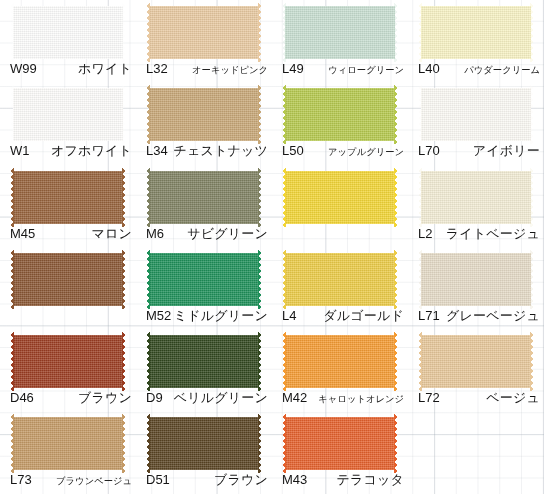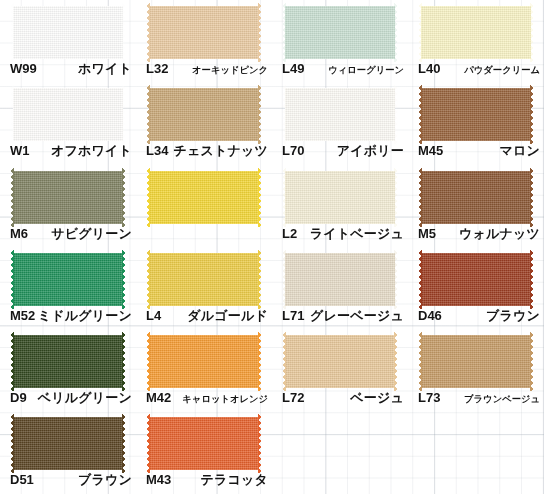--- a/index.html
+++ b/index.html
@@ -24,21 +24,20 @@
       linear-gradient(to right, rgba(168,176,186,0.30) 1px, transparent 1px),
       linear-gradient(to bottom, rgba(168,176,186,0.30) 1px, transparent 1px),
       linear-gradient(to right, rgba(168,176,186,0.16) 1px, transparent 1px),
       linear-gradient(to bottom, rgba(168,176,186,0.16) 1px, transparent 1px);
     background-size:
       108.8px 108.8px,
       108.8px 108.8px,
       21.76px 21.76px,
       21.76px 21.76px;
     background-position: -1px -1px, -1px -1px, -1px -1px, -1px -1px;
-    font-weight: bold;
   }
 
   
   #grid {
     position: absolute;
     left: 0; top: 0;
     width: 544px;
     height: 494px;
     display: grid;
     grid-template-columns: repeat(4, 136px);
@@ -227,20 +226,33 @@
           <div class="chip-side-l" style="color: rgb(199, 167, 119);"></div>
           <div class="chip-side-r" style="color: rgb(199, 167, 119);"></div>
         </div>
         <div class="labels">
           <span class="code">L34</span>
           <span class="jname">チェストナッツ</span>
         </div>
       </div>
       <div class="cell">
         <div class="chip-wrap">
+          <div class="chip" style="background: rgb(181, 200, 78); color: rgb(181, 200, 78);">
+            <div class="tex"></div>
+          </div>
+          <div class="chip-side-l" style="color: rgb(181, 200, 78);"></div>
+          <div class="chip-side-r" style="color: rgb(181, 200, 78);"></div>
+        </div>
+        <div class="labels">
+          <span class="code">L50</span>
+          <span class="jname long">アップルグリーン</span>
+        </div>
+      </div>
+      <div class="cell">
+        <div class="chip-wrap">
           <div class="chip pale" style="background: rgb(251, 249, 244); color: rgb(251, 249, 244);">
             <div class="tex"></div>
           </div>
           <div class="chip-side-l" style="color: rgb(251, 249, 244); opacity: 0.28;"></div>
           <div class="chip-side-r" style="color: rgb(251, 249, 244); opacity: 0.28;"></div>
         </div>
         <div class="labels">
           <span class="code">L70</span>
           <span class="jname">アイボリー</span>
         </div>
@@ -294,24 +306,20 @@
         </div>
       </div>
       <div class="cell">
         <div class="chip-wrap">
           <div class="chip" style="background: rgb(138, 87, 52); color: rgb(138, 87, 52);">
             <div class="tex"></div>
           </div>
           <div class="chip-side-l" style="color: rgb(138, 87, 52);"></div>
           <div class="chip-side-r" style="color: rgb(138, 87, 52);"></div>
         </div>
-        <div class="labels">
-          <span class="code">M5</span>
-          <span class="jname">ウォルナッツ</span>
-        </div>
       </div>
       <div class="cell">
         <div class="chip-wrap">
           <div class="chip" style="background: rgb(30, 144, 89); color: rgb(30, 144, 89);">
             <div class="tex"></div>
           </div>
           <div class="chip-side-l" style="color: rgb(30, 144, 89);"></div>
           <div class="chip-side-r" style="color: rgb(30, 144, 89);"></div>
         </div>
         <div class="labels">

